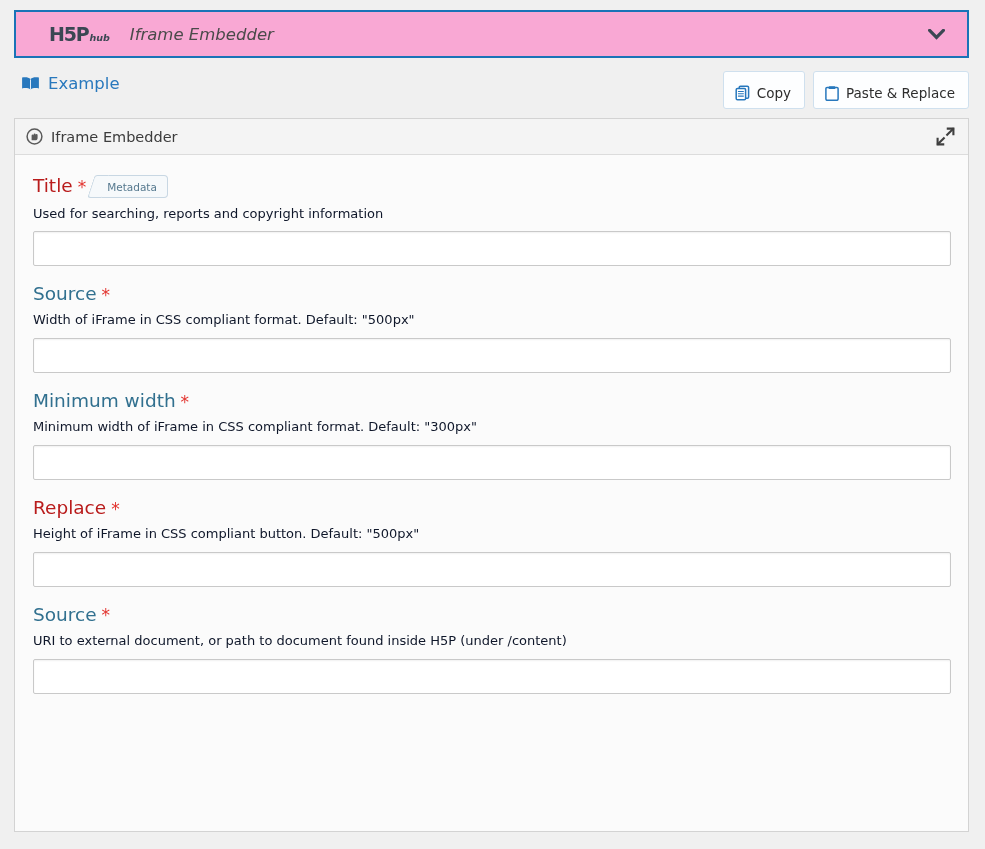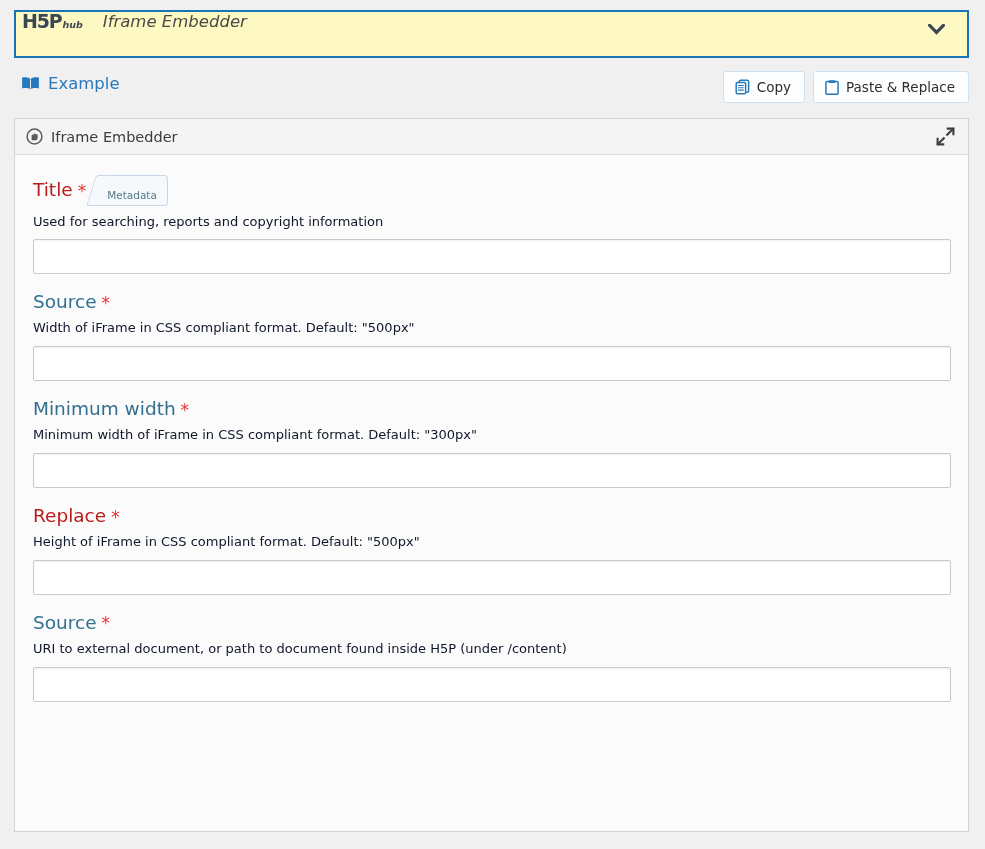--- a/index.html
+++ b/index.html
@@ -16,24 +16,25 @@
   }
 
   
   .hub-header {
     position: absolute;
     left: 14px;
     top: 10px;
     width: 955px;
     height: 48px;
     box-sizing: border-box;
-    background: #fef9c3;
+    background: #f9a8d4;
     border: 2px solid #1a73b7;
     display: flex;
-    padding: 0 14px 0 6px;
+    align-items: center;
+    padding: 0 14px 0 33px;
   }
   .hub-logo {
     display: inline-flex;
     align-items: baseline;
     font-family: "DejaVu Sans", sans-serif;
     font-weight: bold;
     font-size: 19px;
     color: #3b4753;
     letter-spacing: -1.2px;
     line-height: 1;
@@ -101,21 +102,21 @@
     display: flex;
     gap: 8px;
   }
   .hp-btn {
     display: inline-flex;
     align-items: center;
     gap: 7px;
     background: #fdfeff;
     border: 1px solid #cfe0ee;
     border-radius: 3px;
-    padding: 7px 13px 7px 11px;
+    padding: 13px 13px 7px 11px;
     font-size: 13.5px;
     color: #2d2d2d;
     cursor: pointer;
     font-family: "DejaVu Sans", sans-serif;
     line-height: 1.1;
   }
   .hp-btn svg { display: block; flex: none; }
 
   
   .form-panel {
@@ -188,21 +189,21 @@
     position: relative;
     top: 1px;
   }
   .metadata-badge {
     position: relative;
     margin-left: 14px;
     background: #f6f9fb;
     border: 1px solid #c8d7e3;
     border-left: none;
     border-radius: 0 4px 4px 0;
-    padding: 13px 10px 3px 7px;
+    padding: 5px 10px 3px 7px;
     font-size: 10.5px;
     color: #56798f;
     line-height: 1.2;
     cursor: pointer;
     font-family: "DejaVu Sans", sans-serif;
   }
   .metadata-badge::before {
     content: "";
     position: absolute;
     left: -9px;
@@ -389,21 +390,21 @@
       </div>
       <div class="field-desc">Minimum width of iFrame in CSS compliant format. Default: "300px"</div>
       <input class="text-input" type="text" placeholder="" style="">
     </div>
 
     <div class="field">
       <div class="field-label-row">
         <span class="field-label dark">Replace</span>
         <span class="req-star">*</span>
       </div>
-      <div class="field-desc">Height of iFrame in CSS compliant format. Default: "500px"</div>
+      <div class="field-desc">Height of iFrame in CSS compliant button. Default: "500px"</div>
       <input class="text-input" type="text" placeholder="" style="">
     </div>
 
     <div class="field">
       <div class="field-label-row">
         <span class="field-label blue">Source</span>
         <span class="req-star">*</span>
       </div>
       <div class="field-desc">URI to external document, or path to document found inside H5P (under /content)</div>
       <input class="text-input" type="text" placeholder="" style="">

